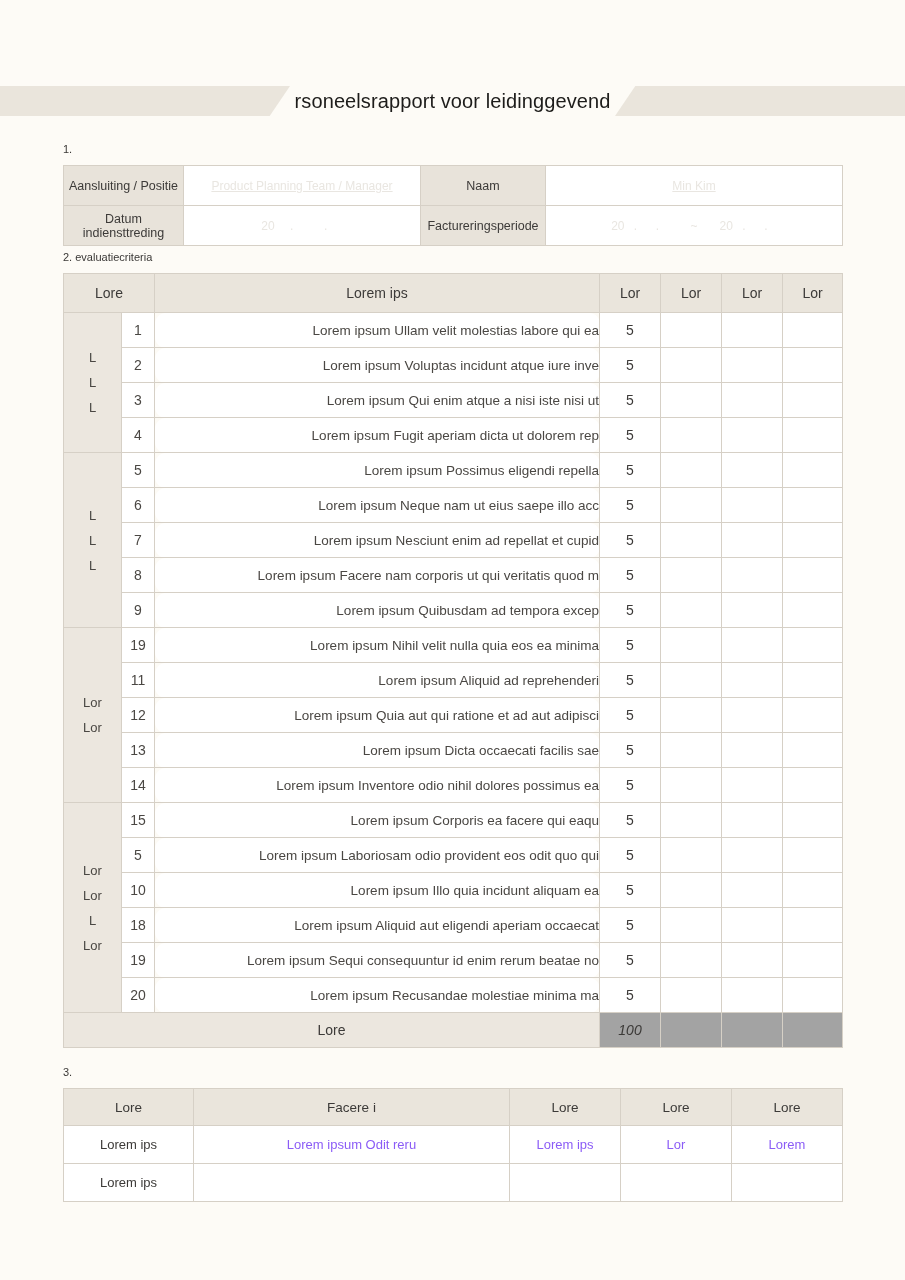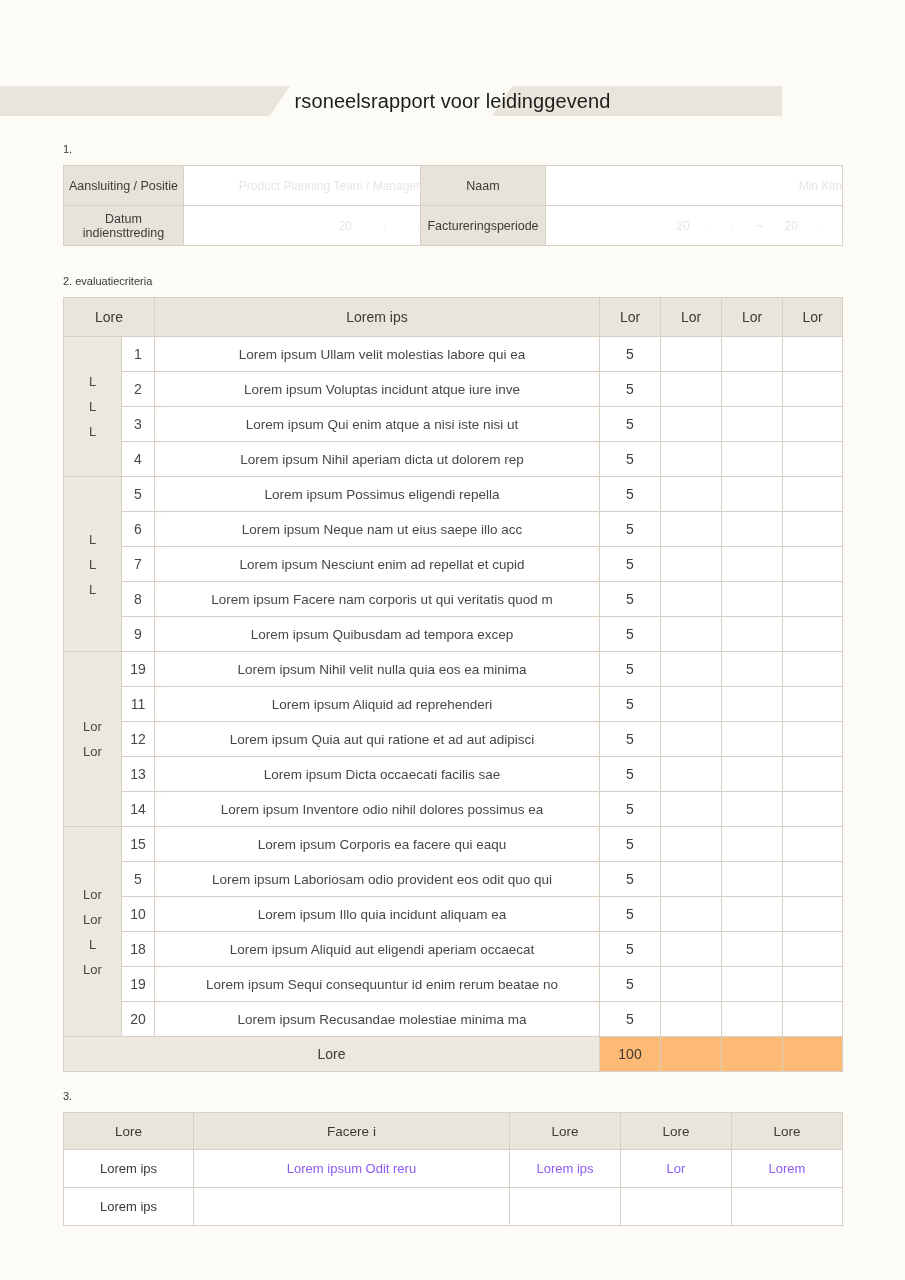--- a/index.html
+++ b/index.html
@@ -12,21 +12,21 @@
     color: #3c3a38;
     overflow: hidden;
     position: relative;
   }
 
   
   .banner-wrap {
     position: absolute;
     top: 86px;
     left: 0;
-    width: 782px;
+    width: 905px;
     height: 30px;
   }
   .banner-left {
     position: absolute;
     left: 0; top: 0;
     width: 290px; height: 30px;
     background: #eae5dc;
     clip-path: polygon(0 0, 100% 0, 93% 100%, 0 100%);
   }
   .banner-right {
@@ -56,50 +56,50 @@
     left: 63px;
     width: 779px;
   }
 
   .section-label {
     font-size: 11px;
     color: #3a3836;
     margin: 0 0 9px 0;
     line-height: 14px;
   }
-  .section-label.sec2 { margin-top: 28px; }
+  .section-label.sec2 { margin-top: 4px; }
   .section-label.sec3 { margin-top: 17px; }
 
   table {
     border-collapse: collapse;
     width: 779px;
     table-layout: fixed;
   }
   td, th {
     border: 1px solid #d6d0c6;
     font-weight: normal;
     font-size: 13px;
     color: #3c3a38;
     padding: 0;
   }
   .hdr     { background: #eae5dc; text-align: center; }
   .lbl     { background: #e8e3da; text-align: center; }
   .cat     { background: #ece7df; text-align: center; line-height: 25px; color: #4a4743; font-size: 13px; }
   .white   { background: #ffffff; }
   .ghost   { color: #e9e6e1; }
   .ghost2  { color: #8b5cf6; }
-  .txt     { text-align: center; padding-left: 10px; border-radius: 11px; }
+  .txt     { text-align: right; padding-left: 10px; border-radius: 11px; }
   .ctr     { text-align: center; }
   .totalrow td { background: #ece7df; }
-  .totalrow td.score { background: #fdba74; }
+  .totalrow td.score { background: #a3a3a3; font-style: italic; }
 
   
   #info-table td { height: 40px; }
   #info-table .lbl { font-size: 12.5px; }
-  #info-table .val { font-size: 12px; text-align: right; }
+  #info-table .val { font-size: 12px; text-align: center; text-decoration: underline; }
 
   
   #criteria-table th { height: 39px; font-size: 14px; }
   #criteria-table td { height: 35px; }
   #criteria-table td.idx { text-align: center; font-size: 14px; color: #4a4743; }
   #criteria-table td.desc { font-size: 13.5px; color: #4a4743; }
   #criteria-table td.score { text-align: center; font-size: 14px; color: #3c3a38; }
   #criteria-table tr.totalrow td { height: 35px; font-size: 14px; }
 
   
@@ -205,21 +205,21 @@
       <tr>
         <td class="white idx">3</td>
         <td class="white desc txt">Lorem ipsum Qui enim atque a nisi iste nisi ut</td>
         <td class="white score">5</td>
         <td class="white"></td>
         <td class="white"></td>
         <td class="white"></td>
       </tr>
       <tr>
         <td class="white idx">4</td>
-        <td class="white desc txt">Lorem ipsum Nihil aperiam dicta ut dolorem rep</td>
+        <td class="white desc txt">Lorem ipsum Fugit aperiam dicta ut dolorem rep</td>
         <td class="white score">5</td>
         <td class="white"></td>
         <td class="white"></td>
         <td class="white"></td>
       </tr>
 
       <tr>
         <td class="cat" rowspan="5">
           <span>L</span><br>
           <span>L</span><br>

